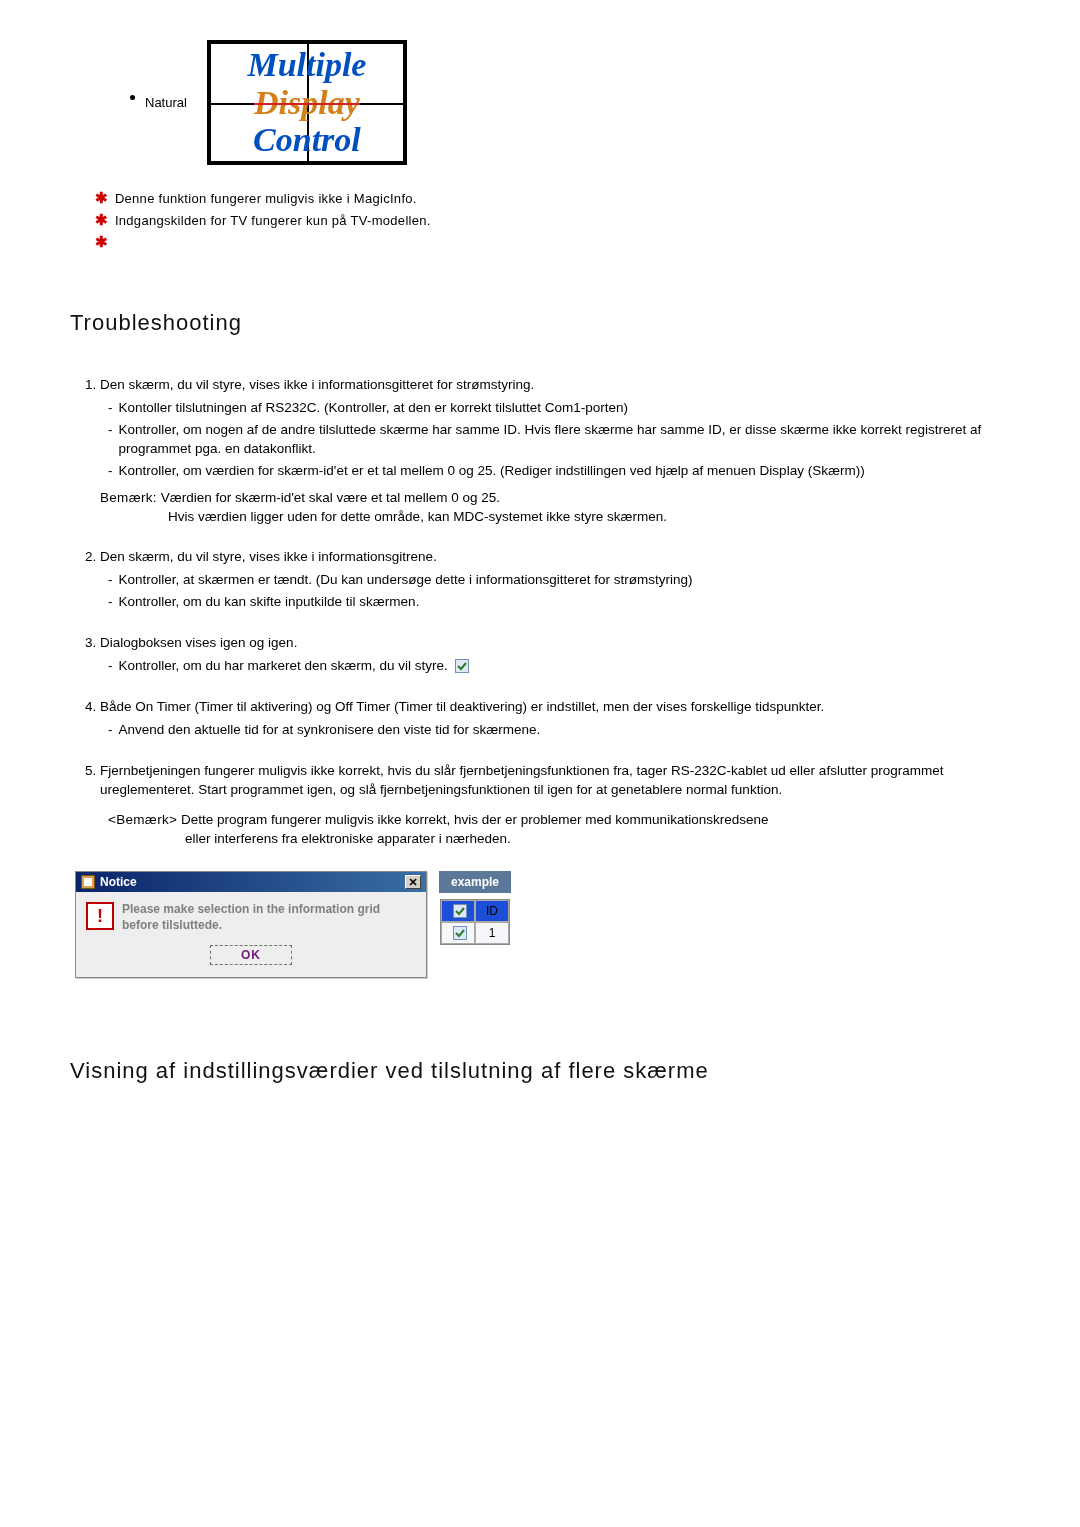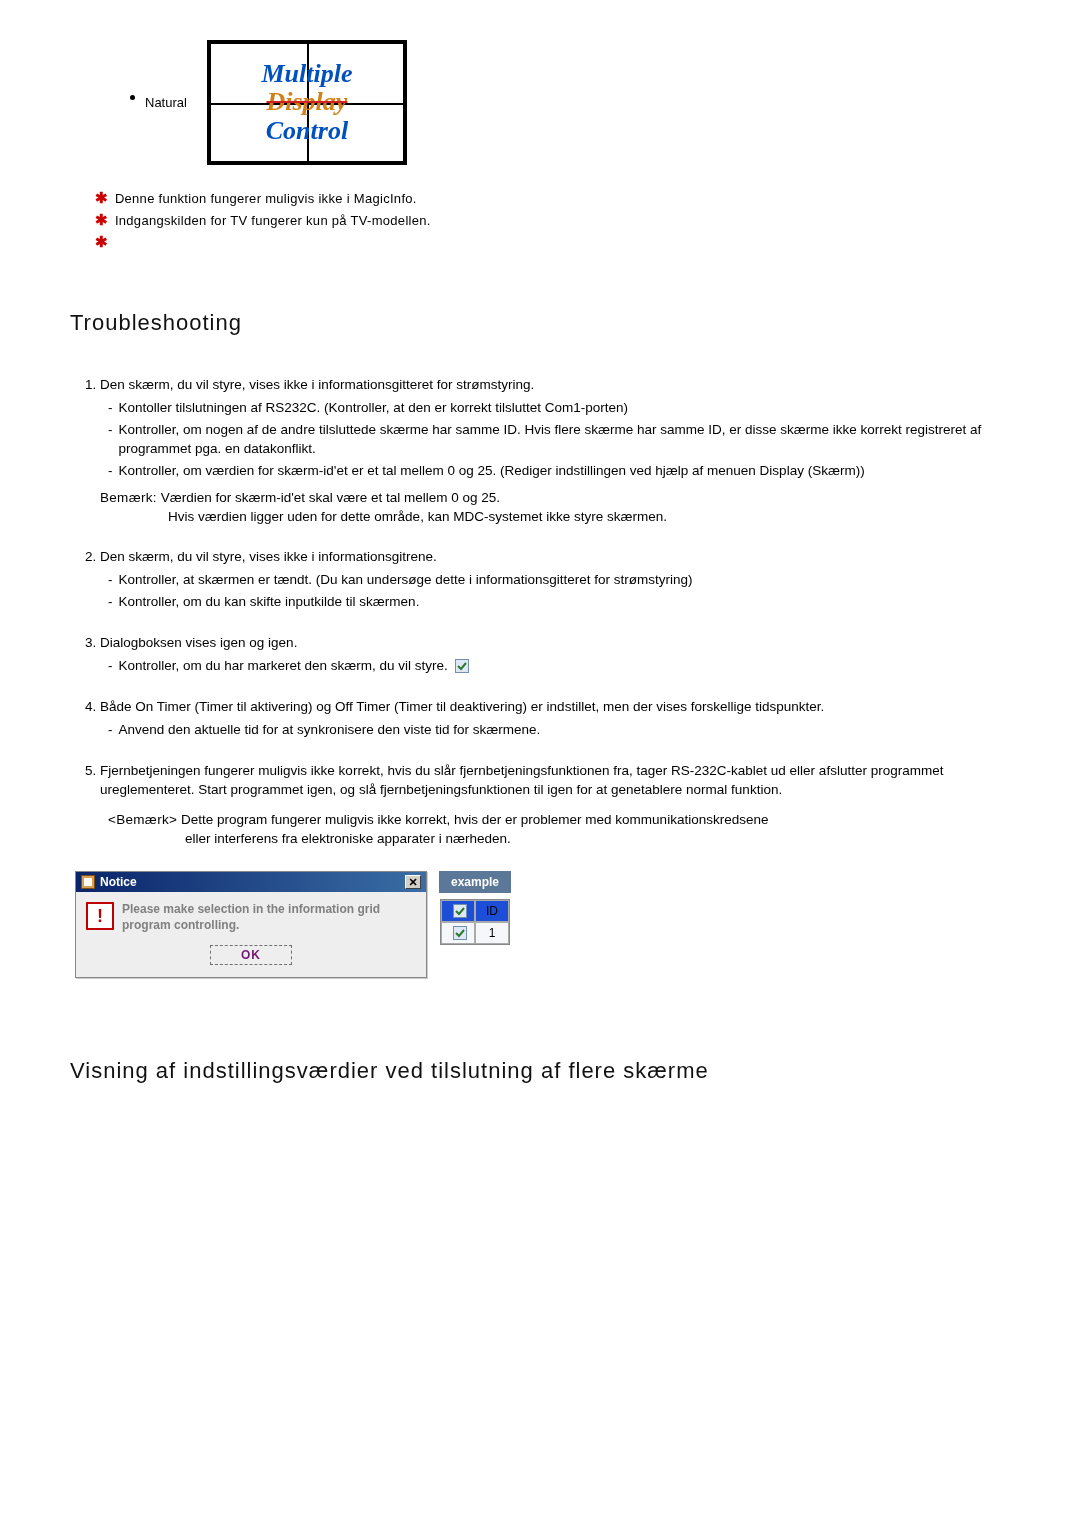--- a/index.html
+++ b/index.html
@@ -58,21 +58,21 @@
       top: 50%;
       left: 0;
       right: 0;
       height: 2px;
       background: #000;
     }
     .logo-text {
       font-family: "Times New Roman", serif;
       font-style: italic;
       font-weight: bold;
-      font-size: 26px;
+      font-size: 34px;
       color: #0050c0;
       z-index: 1;
       line-height: 1.1;
     }
     .logo-text.orange {
       color: #d38018;
       text-decoration: line-through;
       text-decoration-color: #d32020;
       text-decoration-thickness: 2px;
       text-align: center;
@@ -405,21 +405,21 @@
         <svg width="10" height="10" viewBox="0 0 10 10">
             <rect x="1" y="1" width="8" height="8" fill="#fff"></rect>
           </svg>
       </span>
       <span>Notice</span>
       <span class="dialog-close">✕</span>
     </div>
     <div class="dialog-body">
       <div class="dialog-msg">
         <span class="dialog-msg-icon">!</span>
-        <span class="dialog-msg-text">Please make selection in the information grid program controlling.</span>
+        <span class="dialog-msg-text">Please make selection in the information grid before tilsluttede.</span>
       </div>
       <div class="dialog-ok-row">
         <button class="dialog-ok">OK</button>
       </div>
     </div>
   </div>
 
   <div class="example-col">
     <div class="example-label">example</div>
     <div class="example-grid">

